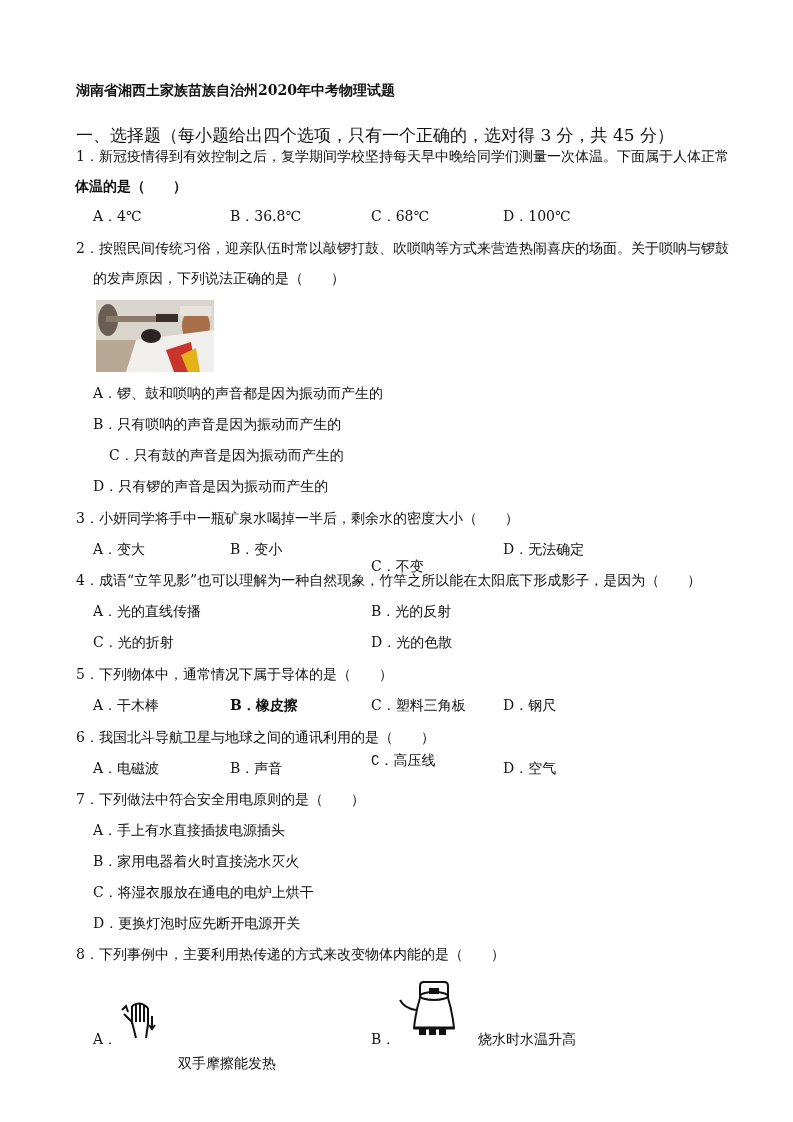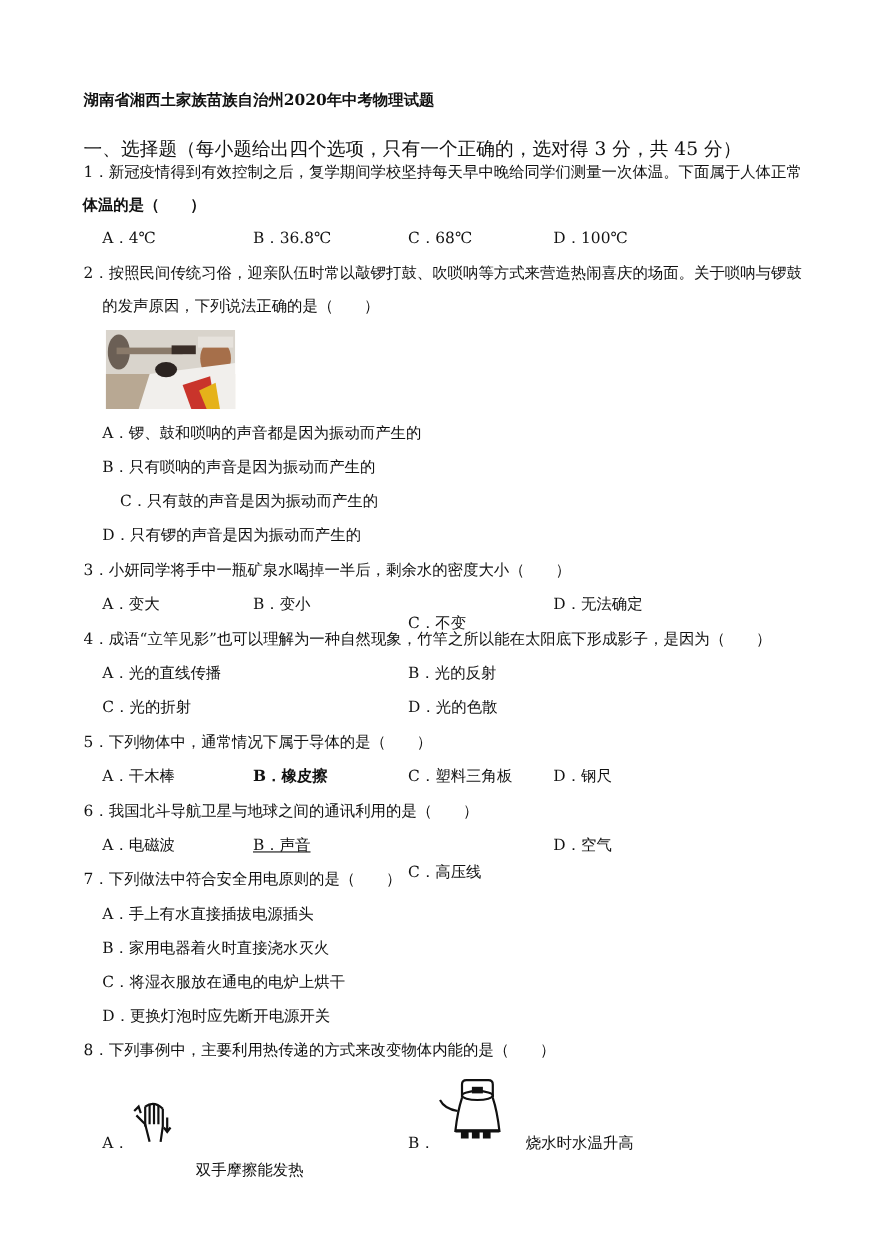--- a/index.html
+++ b/index.html
@@ -73,22 +73,22 @@
   <div class="abs q" style="left:76px;top:666px;"><span>5．</span><span>下列物体中，通常情况下属于导体的是（　　）</span></div>
   <div class="abs opt" style="left:93px;top:697px;">A．干木棒</div>
   <div class="abs opt" style="left:230px;top:697px;font-weight:bold;">B．橡皮擦</div>
   <div class="abs opt" style="left:371px;top:697px;">C．塑料三角板</div>
   <div class="abs opt" style="left:503px;top:697px;">D．钢尺</div>
 </div>
 
 <div>
   <div class="abs q" style="left:76px;top:729px;"><span>6．</span><span>我国北斗导航卫星与地球之间的通讯利用的是（　　）</span></div>
   <div class="abs opt" style="left:93px;top:760px;">A．电磁波</div>
-  <div class="abs opt" style="left:230px;top:760px;text-decoration:underline;">B．声音</div>
-  <div class="abs opt" style="left:371px;top:784px;">C．高压线</div>
+  <div class="abs opt" style="left:230px;top:760px;">B．声音</div>
+  <div class="abs opt" style="left:371px;top:752px;font-family:Liberation Mono, monospace;">C．高压线</div>
   <div class="abs opt" style="left:503px;top:760px;">D．空气</div>
 </div>
 
 <div>
   <div class="abs q" style="left:76px;top:791px;"><span>7．</span><span>下列做法中符合安全用电原则的是（　　）</span></div>
   <div class="abs opt" style="left:93px;top:822px;">A．手上有水直接插拔电源插头</div>
   <div class="abs opt" style="left:93px;top:853px;">B．家用电器着火时直接浇水灭火</div>
   <div class="abs opt" style="left:93px;top:884px;">C．将湿衣服放在通电的电炉上烘干</div>
   <div class="abs opt" style="left:93px;top:915px;">D．更换灯泡时应先断开电源开关</div>
 </div>

